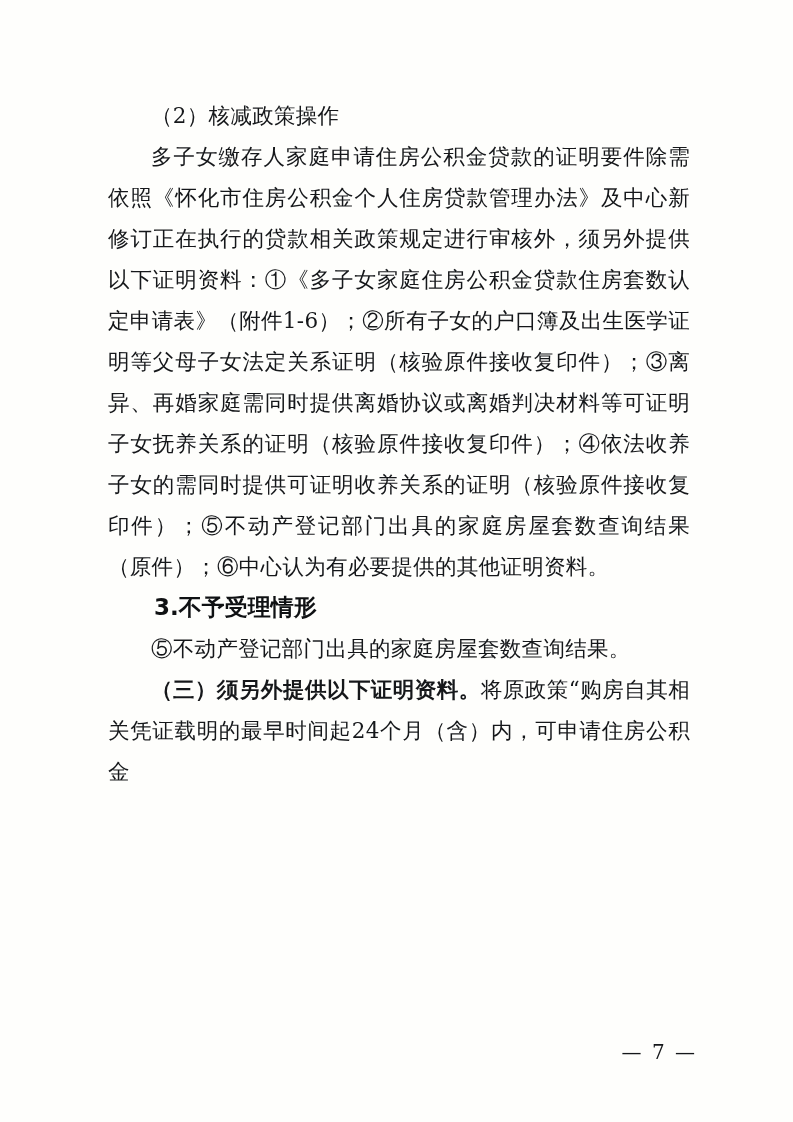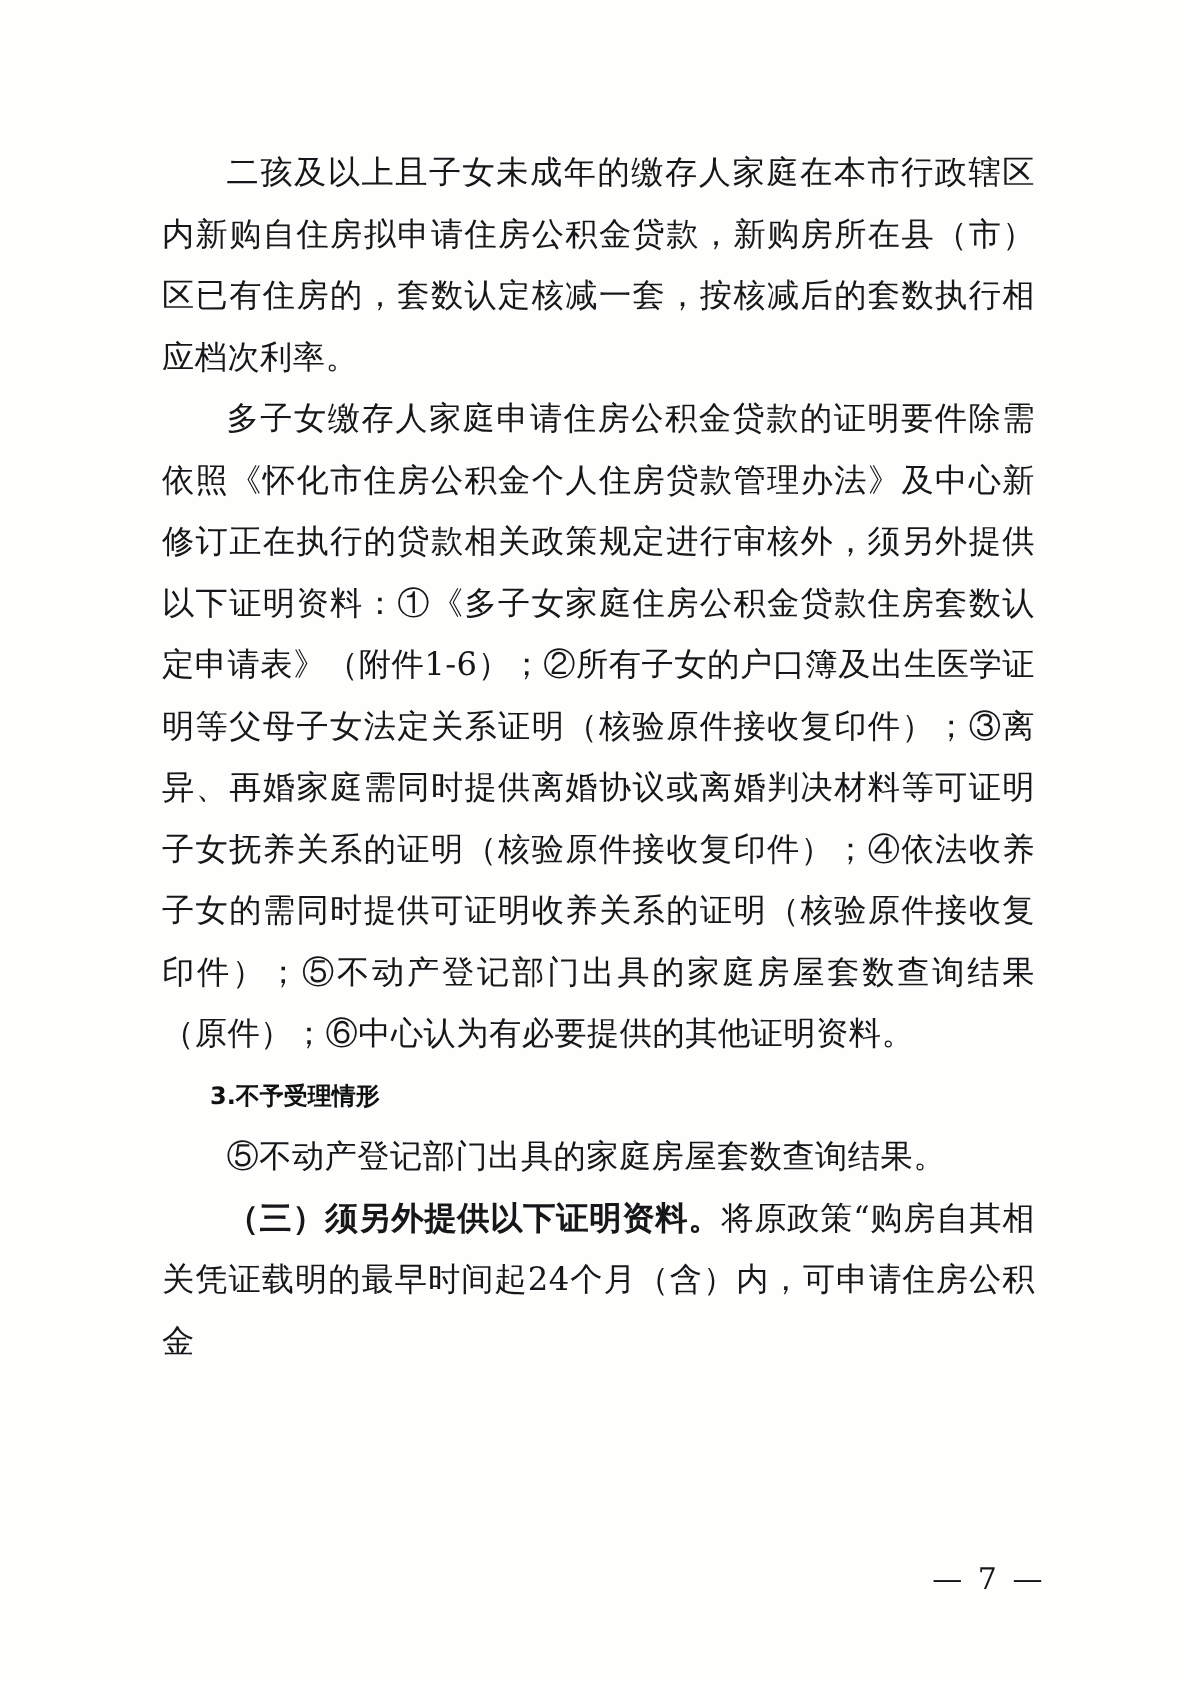--- a/index.html
+++ b/index.html
@@ -35,21 +35,21 @@
     letter-spacing: 0.3px;
     text-align: justify;
     text-justify: inter-ideograph;
     margin: 0;
     color: #15171a;
   }
   .indent {
     text-indent: 2em;
   }
   .heading {
-    font-size: 16px;
+    font-size: 23px;
     line-height: 41px;
     font-weight: bold;
     text-indent: 2em;
     margin: 0;
     color: #0f1113;
     font-family: "DejaVu Sans", "Liberation Sans", sans-serif;
   }
   .bold-lead {
     font-weight: bold;
     font-family: "DejaVu Sans", "Liberation Sans", sans-serif;
@@ -62,22 +62,22 @@
     letter-spacing: 2px;
     color: #15171a;
   }
 </style>
 </head>
 <body>
 
 <div class="page">
   <div class="content">
 
+    <p class="para indent">（2）核减政策操作</p>
 
-    <p class="para indent">二孩及以上且子女未成年的缴存人家庭在本市行政辖区内新购自住房拟申请住房公积金贷款，新购房所在县（市）区已有住房的，套数认定核减一套，按核减后的套数执行相应档次利率。</p>
 
 
     <p class="para indent">多子女缴存人家庭申请住房公积金贷款的证明要件除需依照《怀化市住房公积金个人住房贷款管理办法》及中心新修订正在执行的贷款相关政策规定进行审核外，须另外提供以下证明资料：①《多子女家庭住房公积金贷款住房套数认定申请表》（附件1-6）；②所有子女的户口簿及出生医学证明等父母子女法定关系证明（核验原件接收复印件）；③离异、再婚家庭需同时提供离婚协议或离婚判决材料等可证明子女抚养关系的证明（核验原件接收复印件）；④依法收养子女的需同时提供可证明收养关系的证明（核验原件接收复印件）；⑤不动产登记部门出具的家庭房屋套数查询结果（原件）；⑥中心认为有必要提供的其他证明资料。</p>
 
     <p class="heading">3.不予受理情形</p>
 
     <p class="para indent">⑤不动产登记部门出具的家庭房屋套数查询结果。</p>
 
     <p class="para indent"><span class="bold-lead">（三）须另外提供以下证明资料。</span><span>将原政策“购房自其相关凭证载明的最早时间起24个月（含）内，可申请住房公积金</span></p>
 

